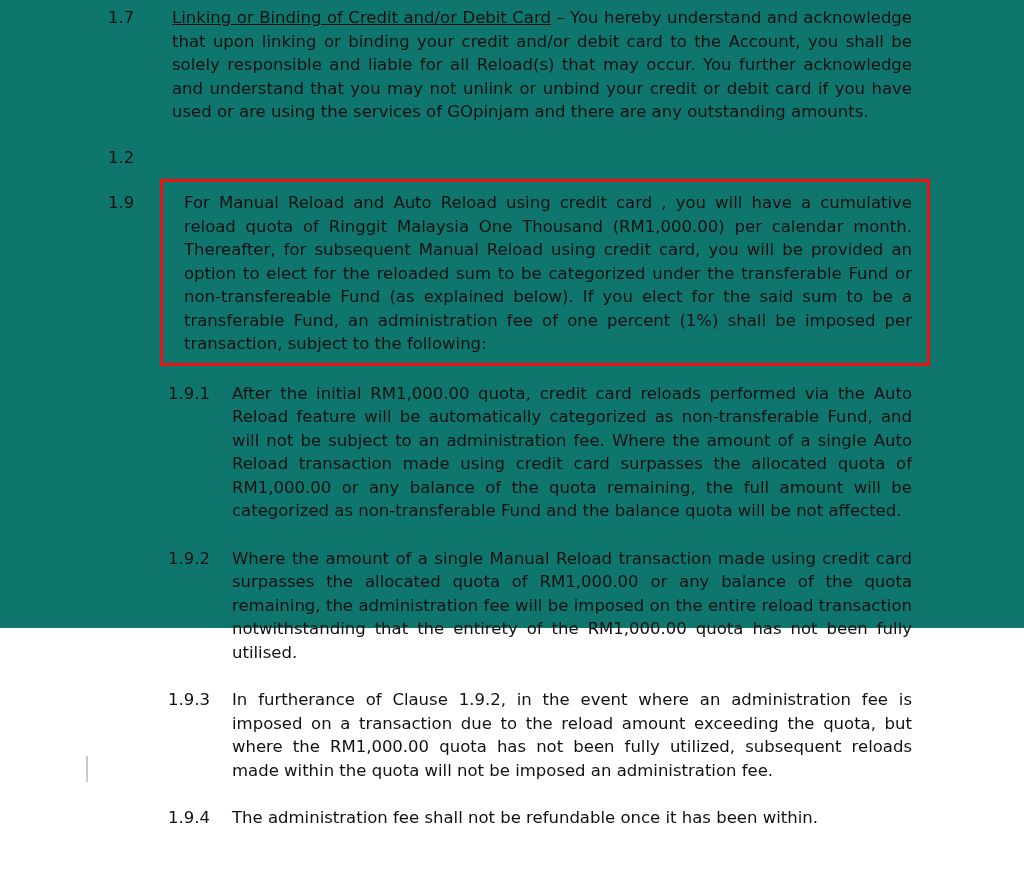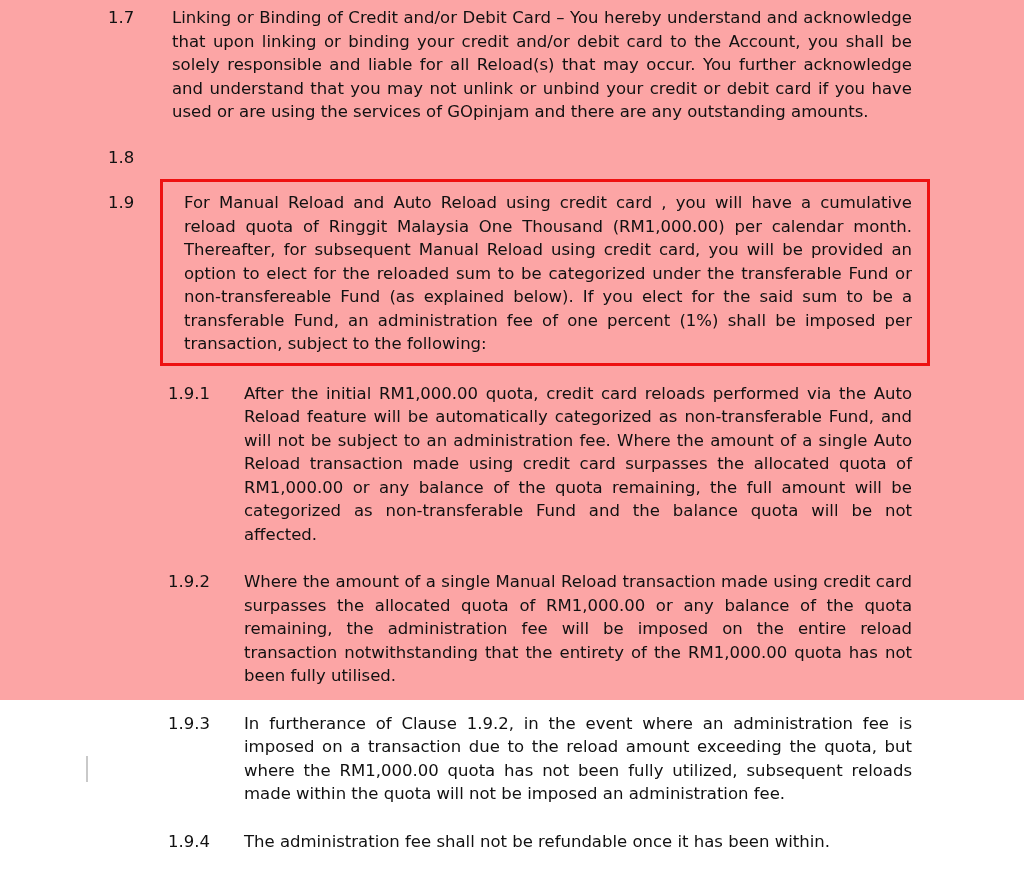--- a/index.html
+++ b/index.html
@@ -10,22 +10,22 @@
   body {
     width: 1024px;
     height: 885px;
     font-family: "DejaVu Sans", sans-serif;
     color: #000000;
     overflow: hidden;
   }
   .page {
     position: relative;
     width: 1024px;
-    height: 700px;
-    background: #fca5a5;
+    height: 628px;
+    background: #0f766e;
   }
   .clause {
     display: flex;
     align-items: flex-start;
     margin: 0 0 22px 0;
   }
   .clause-num {
     flex: 0 0 auto;
     font-size: 16.5px;
     line-height: 23.5px;
@@ -45,26 +45,26 @@
     padding-right: 112px;
   }
   .level1 .clause-num {
     width: 64px;
   }
   
   .level2 {
     padding-left: 168px;
     padding-right: 112px;
     margin-bottom: 24px;
-    gap: 12px;
   }
   .level2 .clause-num {
     width: 64px;
   }
   .underline {
+    text-decoration: underline;
   }
   
   .highlight-wrap {
     position: relative;
     padding-left: 108px;
     padding-right: 112px;
     margin: 0 0 26px 0;
   }
   .highlight-wrap .clause {
     margin: 0;
@@ -100,21 +100,21 @@
 <div class="page">
 
   <div class="top-pad"></div>
 
   <div class="clause level1">
     <div class="clause-num">1.7</div>
     <div class="clause-body"><span class="underline">Linking or Binding of Credit and/or Debit Card</span><span> – You hereby understand and acknowledge that upon linking or binding your credit and/or debit card to the Account, you shall be solely responsible and liable for all Reload(s) that may occur. You further acknowledge and understand that you may not unlink or unbind your credit or debit card if you have used or are using the services of GOpinjam and there are any outstanding amounts.</span></div>
   </div>
 
   <div class="clause level1">
-    <div class="clause-num">1.8</div>
+    <div class="clause-num">1.2</div>
   </div>
 
   <div class="highlight-wrap">
     <div class="redbox"></div>
     <div class="clause">
       <div class="clause-num">1.9</div>
       <div class="clause-body">For Manual Reload and Auto Reload using credit card , you will have a cumulative reload quota of Ringgit Malaysia One Thousand (RM1,000.00) per calendar month. Thereafter, for subsequent Manual Reload using credit card, you will be provided an option to elect for the reloaded sum to be categorized under the transferable Fund or non-transfereable Fund (as explained below). If you elect for the said sum to be a transferable Fund, an administration fee of one percent (1%) shall be imposed per transaction, subject to the following:</div>
     </div>
   </div>
 

